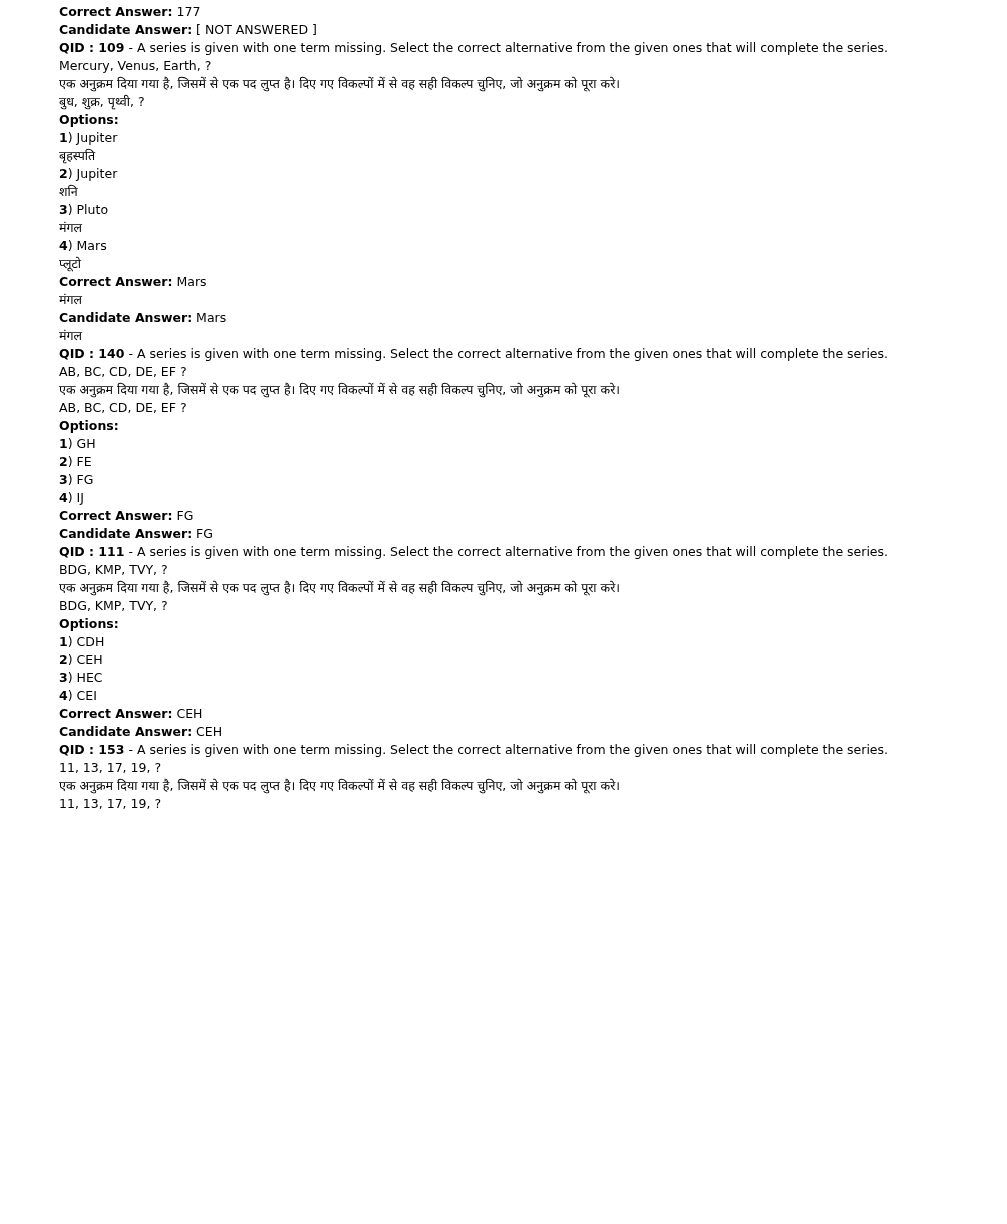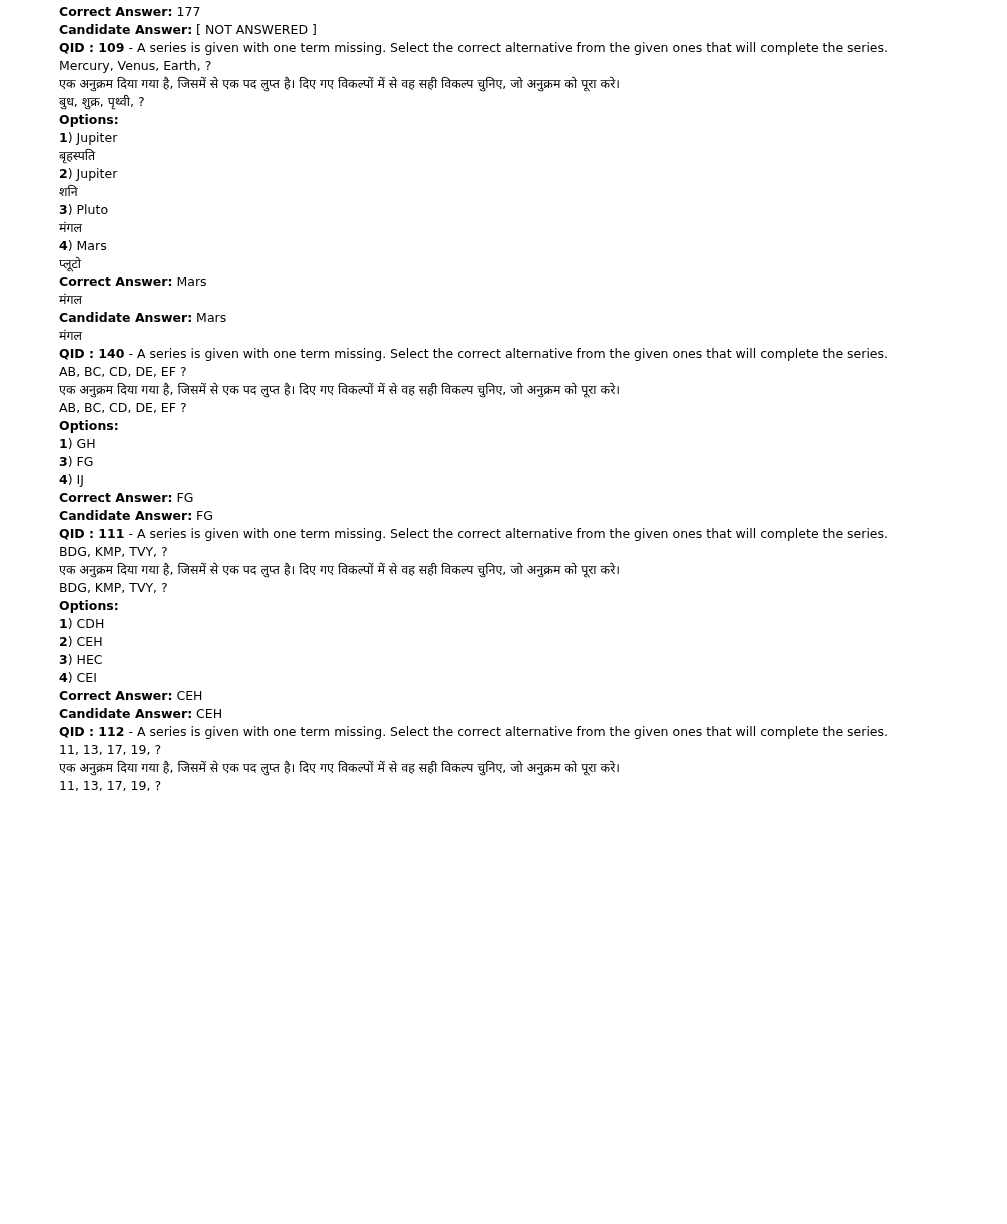--- a/index.html
+++ b/index.html
@@ -61,20 +61,21 @@
     <p class="line">मंगल</p>
   </div>
 
   <div>
     <p class="line sec-gap"><b>QID : 140</b><span> - A series is given with one term missing. Select the correct alternative from the given ones that will complete the series.</span></p>
     <p class="line p-gap">AB, BC, CD, DE, EF ?</p>
     <p class="line hi-gap">एक अनुक्रम दिया गया है, जिसमें से एक पद लुप्त है। दिए गए विकल्पों में से वह सही विकल्प चुनिए, जो अनुक्रम को पूरा करे।</p>
     <p class="line hi-gap">AB, BC, CD, DE, EF ?</p>
     <p class="line tight"><b>Options:</b></p>
     <p class="line"><b>1</b><span>) GH</span></p>
+    <p class="line opt-sp"><b>2</b><span>) FE</span></p>
     <p class="line opt-sp"><b>3</b><span>) FG</span></p>
     <p class="line opt-sp"><b>4</b><span>) IJ</span></p>
     <p class="line ans-gap"><b>Correct Answer:</b><span> FG</span></p>
     <p class="line"><b>Candidate Answer:</b><span> FG</span></p>
   </div>
 
   <div>
     <p class="line sec-gap"><b>QID : 111</b><span> - A series is given with one term missing. Select the correct alternative from the given ones that will complete the series.</span></p>
     <p class="line p-gap">BDG, KMP, TVY, ?</p>
     <p class="line hi-gap">एक अनुक्रम दिया गया है, जिसमें से एक पद लुप्त है। दिए गए विकल्पों में से वह सही विकल्प चुनिए, जो अनुक्रम को पूरा करे।</p>
@@ -82,19 +83,19 @@
     <p class="line tight"><b>Options:</b></p>
     <p class="line"><b>1</b><span>) CDH</span></p>
     <p class="line opt-sp"><b>2</b><span>) CEH</span></p>
     <p class="line opt-sp"><b>3</b><span>) HEC</span></p>
     <p class="line opt-sp"><b>4</b><span>) CEI</span></p>
     <p class="line ans-gap"><b>Correct Answer:</b><span> CEH</span></p>
     <p class="line"><b>Candidate Answer:</b><span> CEH</span></p>
   </div>
 
   <div>
-    <p class="line sec-gap"><b>QID : 112</b><span> - A series is given with one term missing. Select the correct alternative from the given ones that will complete the series.</span></p>
+    <p class="line sec-gap"><b>QID : 153</b><span> - A series is given with one term missing. Select the correct alternative from the given ones that will complete the series.</span></p>
     <p class="line p-gap">11, 13, 17, 19, ?</p>
     <p class="line hi-gap">एक अनुक्रम दिया गया है, जिसमें से एक पद लुप्त है। दिए गए विकल्पों में से वह सही विकल्प चुनिए, जो अनुक्रम को पूरा करे।</p>
     <p class="line hi-gap">11, 13, 17, 19, ?</p>
   </div>
 
 </div>
 
 </body></html>

